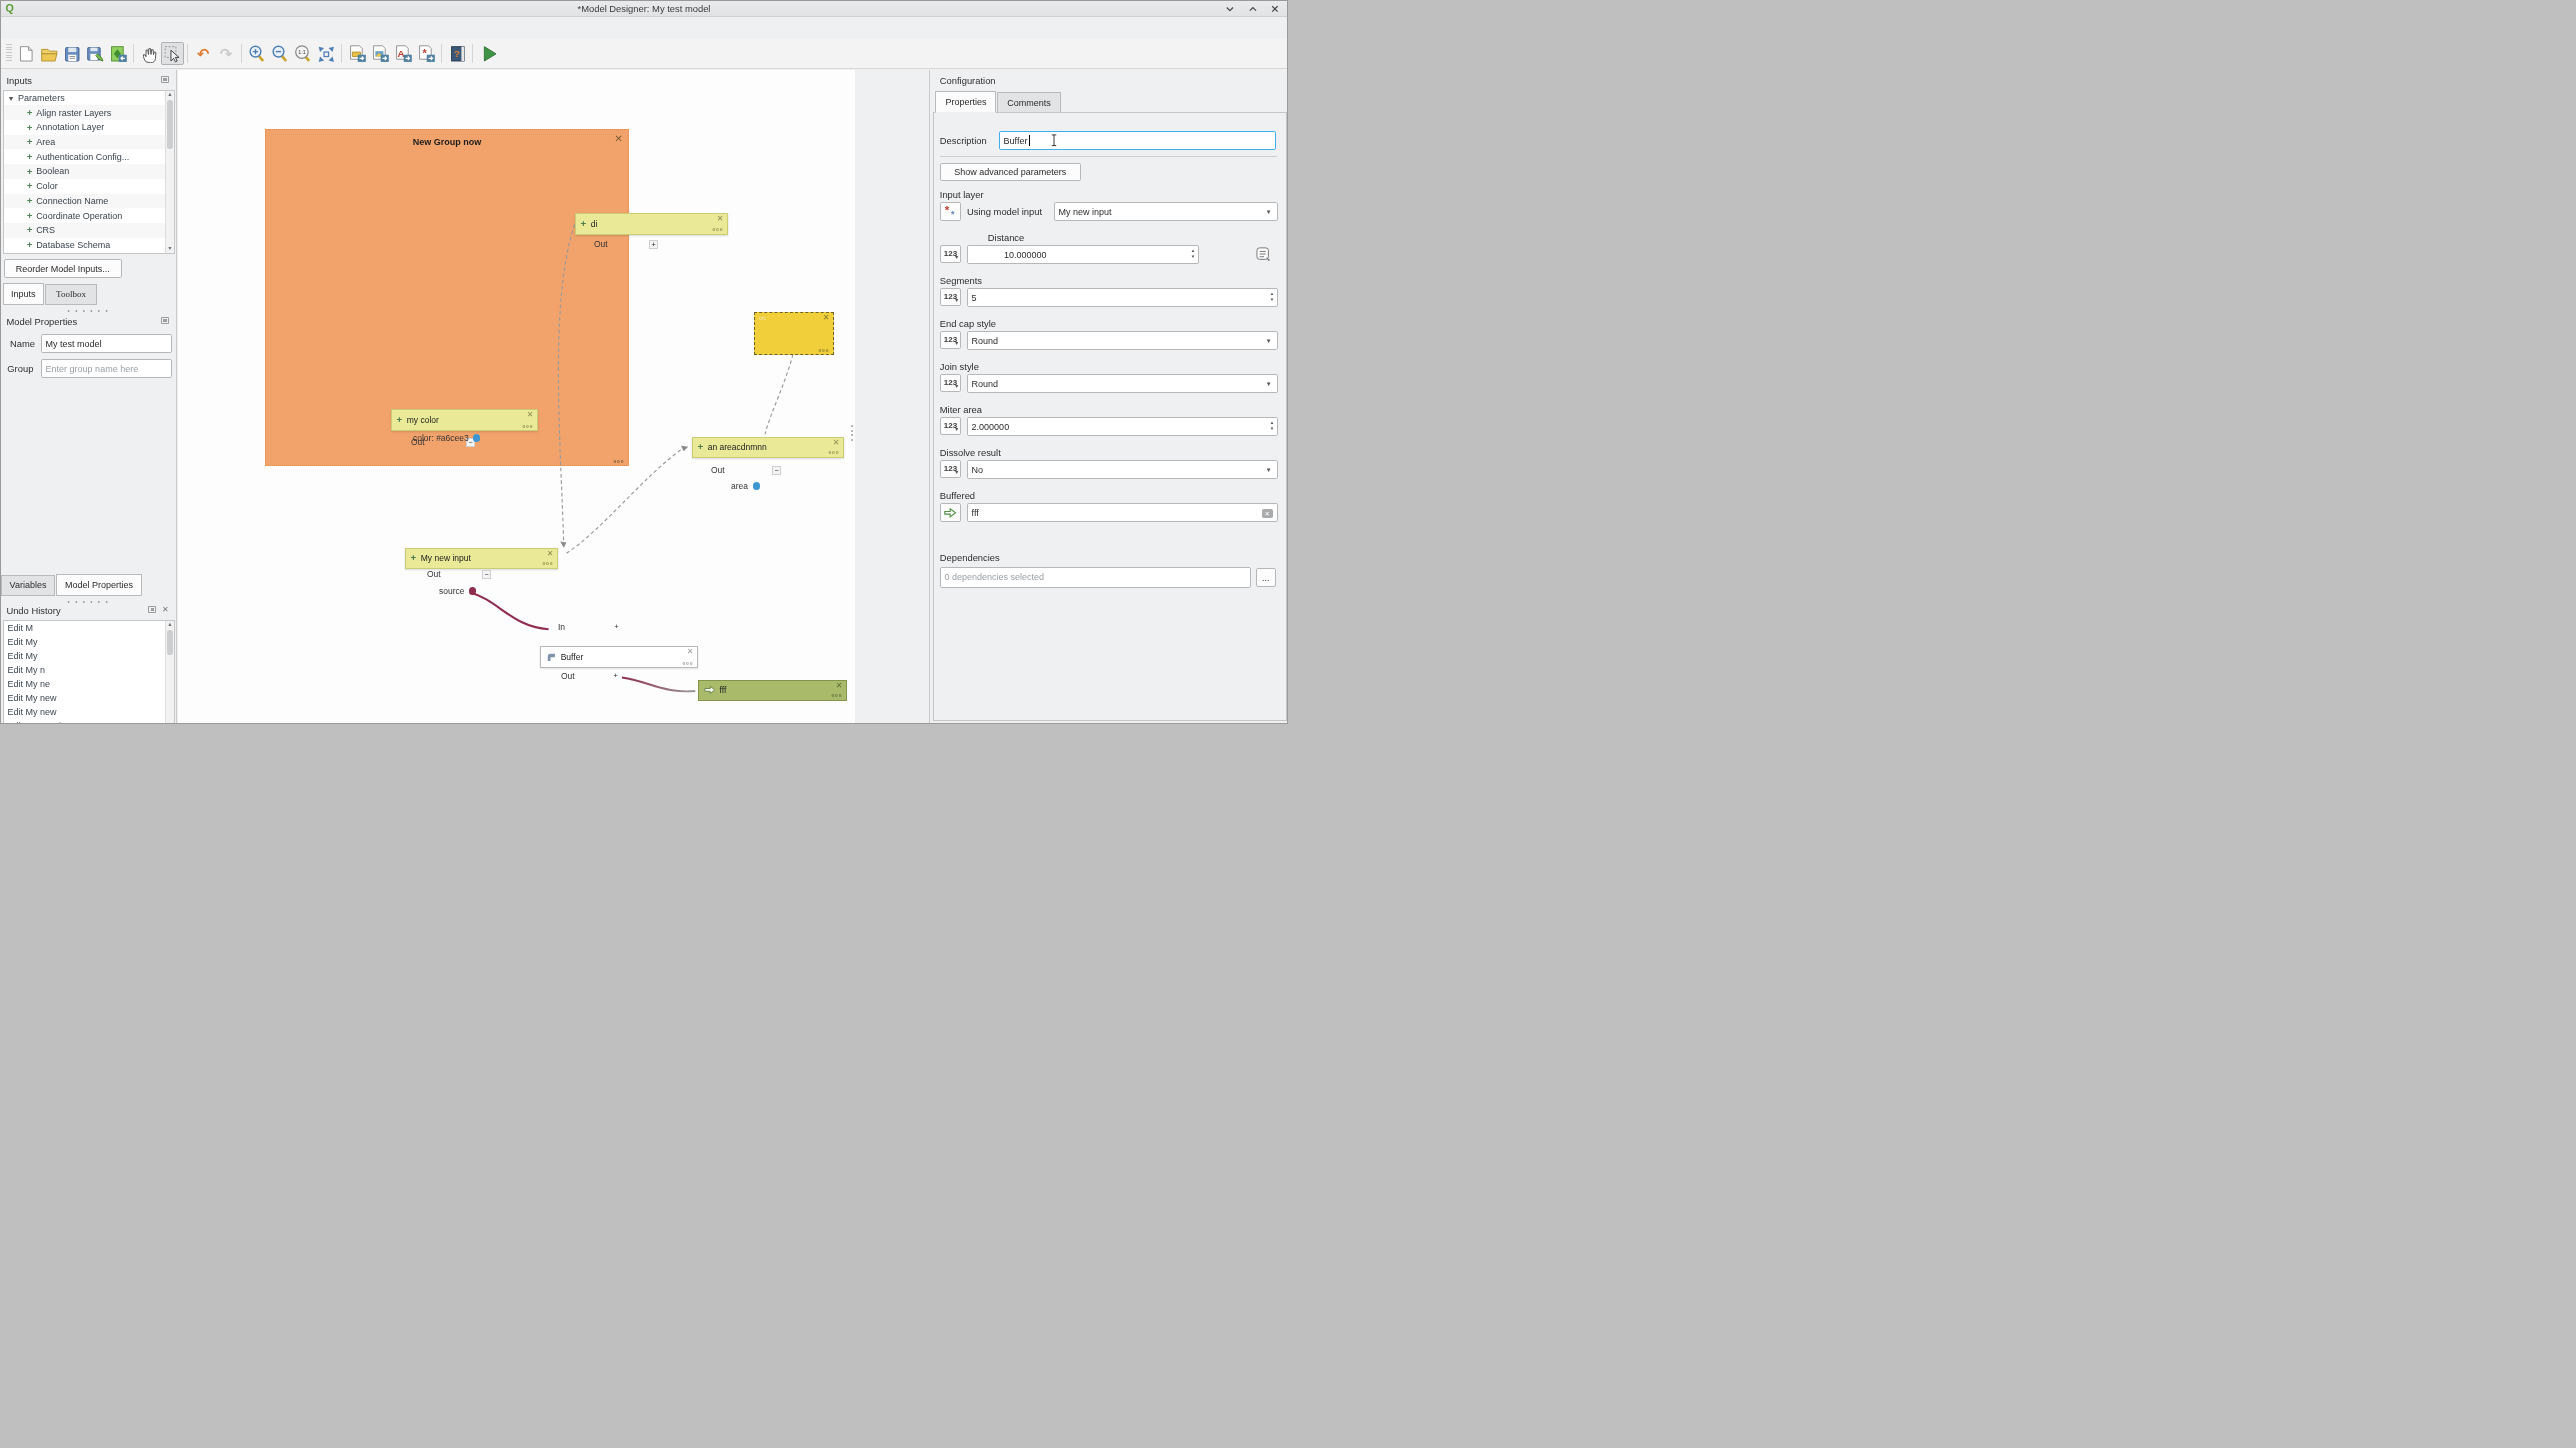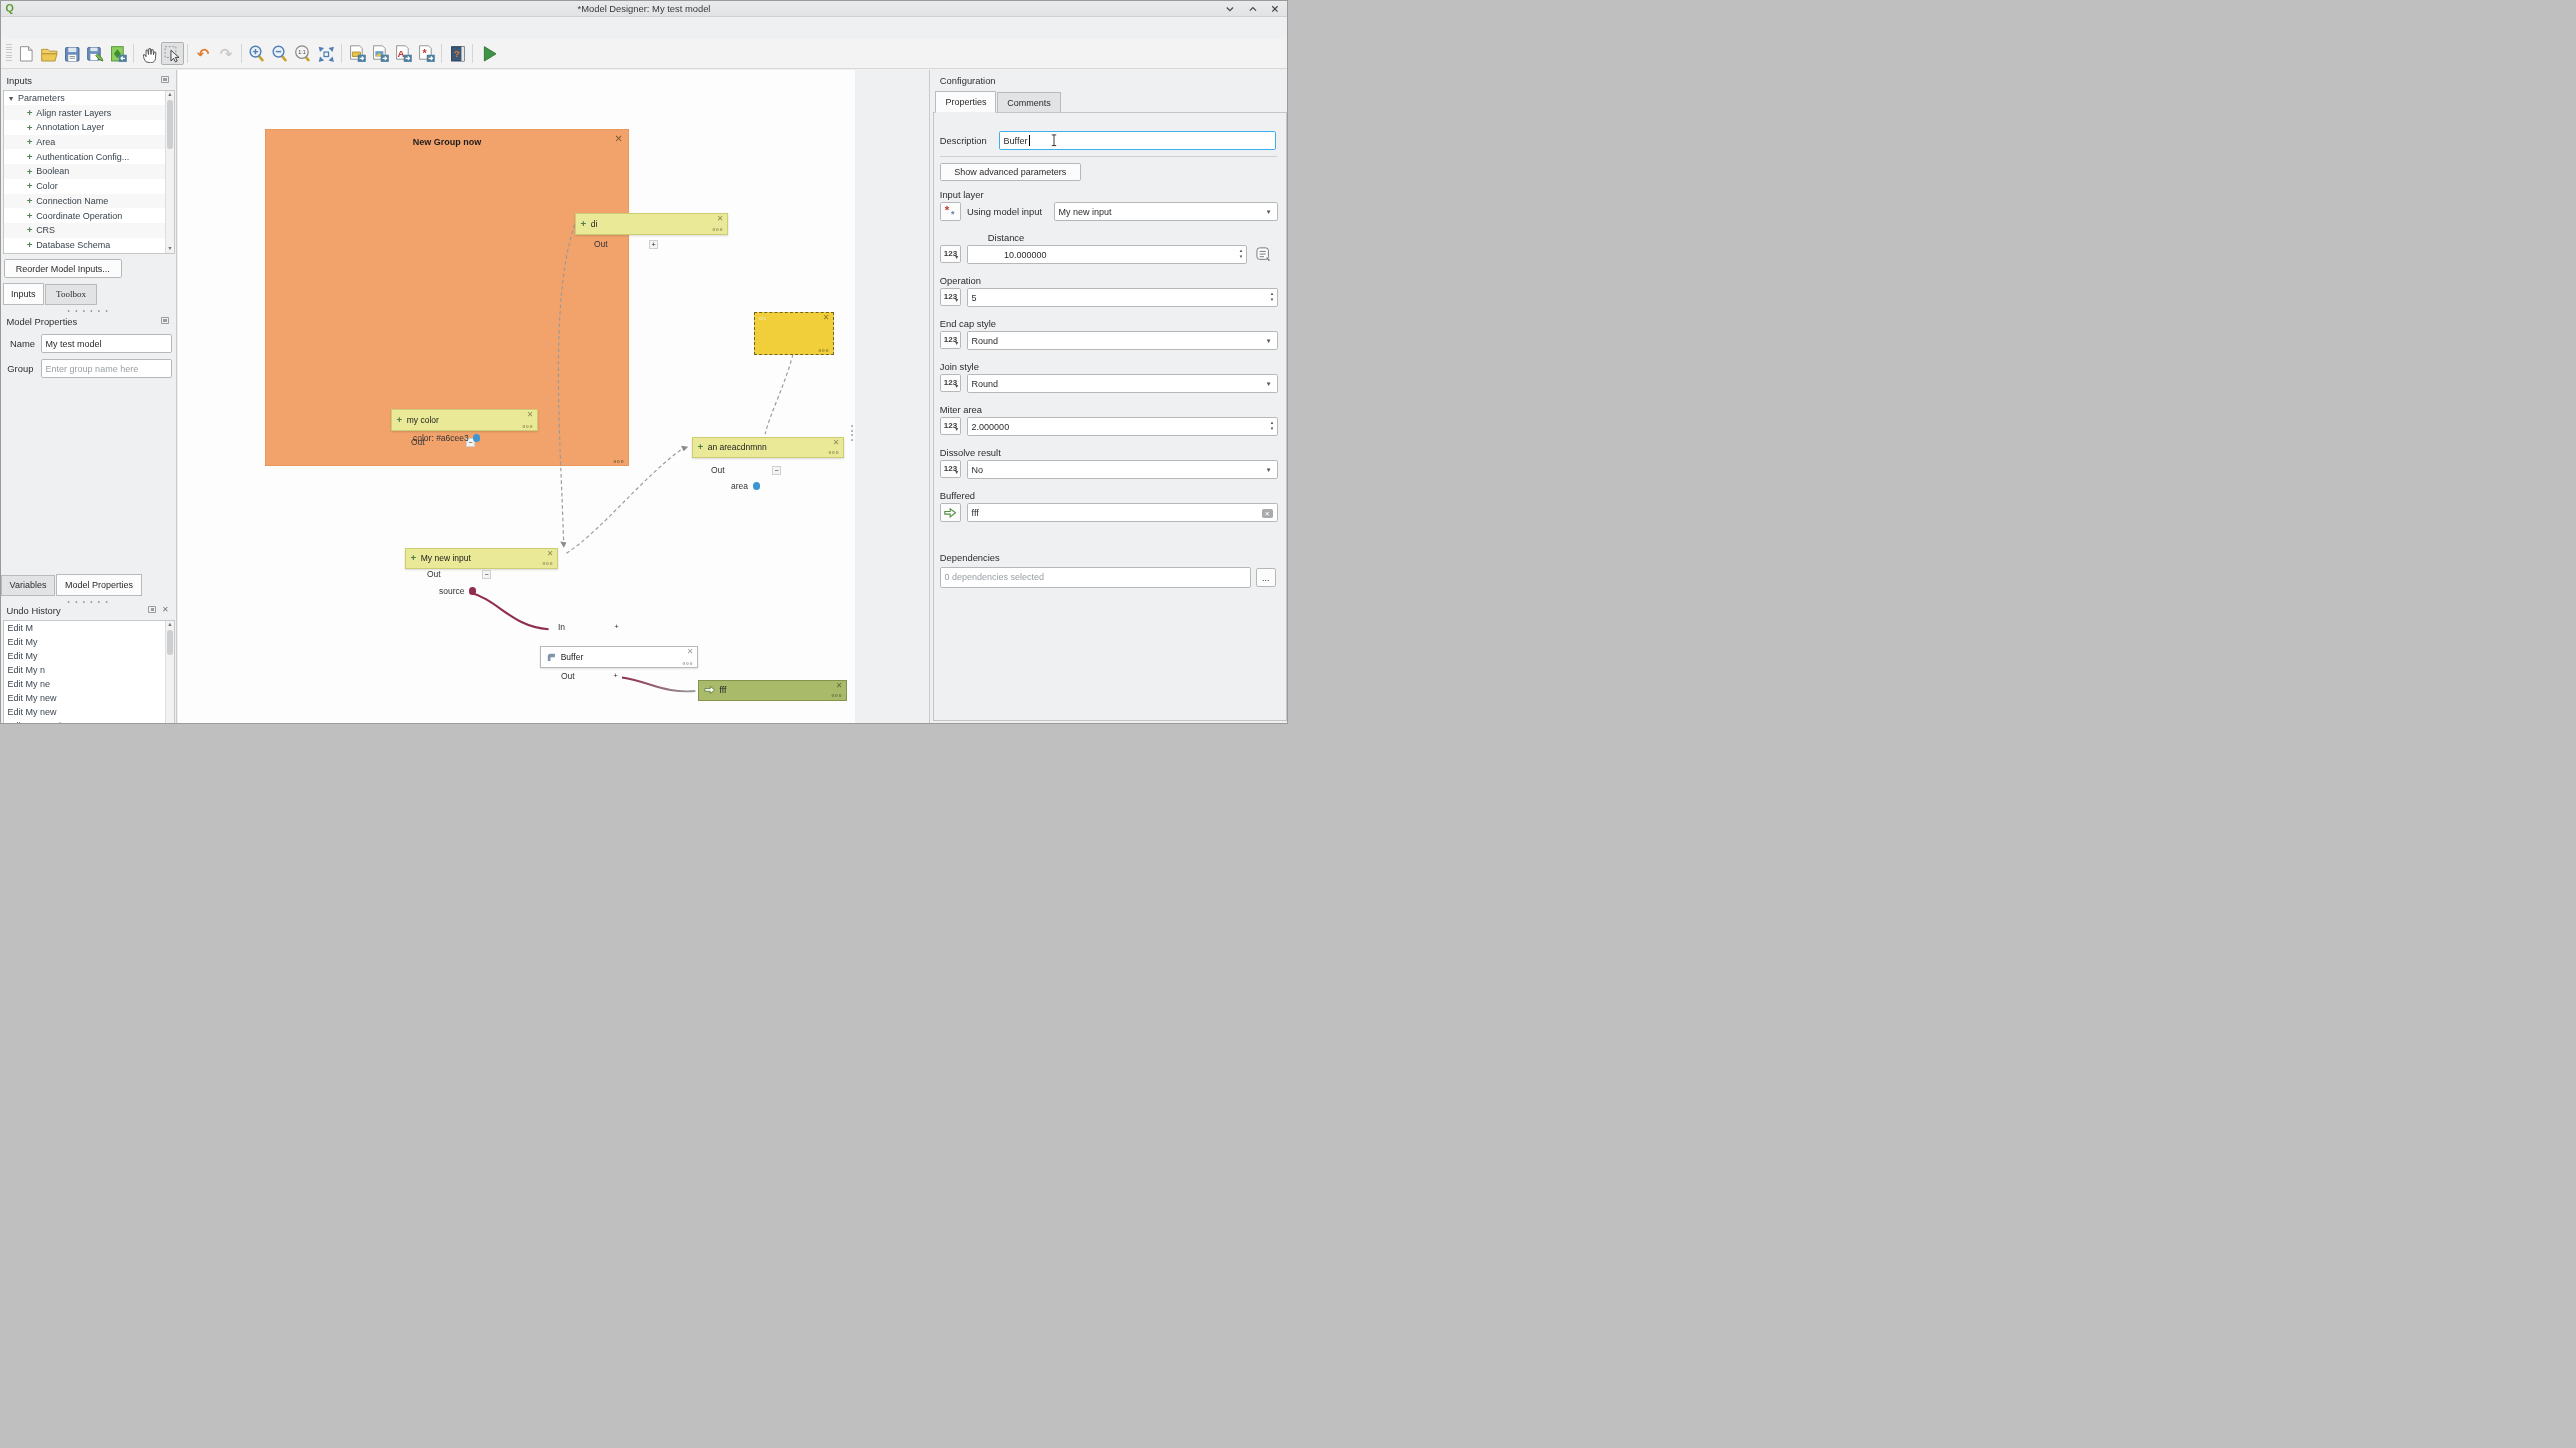--- a/index.html
+++ b/index.html
@@ -481,31 +481,31 @@
         </svg>
     </div>
     <span class="cfg-label" style="left:37px;top:136px;">Using model input</span>
     <div class="field" style="left:124px;top:132px;width:224px;height:19px;">
       <span>My new input</span>
       <span class="cmbarrow">▼</span>
     </div>
 
     <span class="cfg-label" style="left:9.8px;top:162px;padding-left:48px;">Distance</span>
     <div class="btn123" style="left:9.8px;top:175px;"><span>123</span><i>▼</i></div>
-    <div class="field" style="left:37px;top:175px;width:280px;height:19px;padding-left:36px;">
+    <div class="field" style="left:37px;top:175px;width:232px;height:19px;padding-left:36px;">
       <span>10.000000</span>
       <span class="spin">▲<br>▼</span>
     </div>
     <span style="position:absolute;left:326px;top:177px;"><svg width="16" height="15" viewBox="0 0 18 17">
           <rect x="1" y="1" width="13" height="13" rx="3" fill="#fcfcfc" stroke="#6a6a6a"></rect>
           <path d="M4 5 h7 M4 8 h7 M4 11 h5" stroke="#6a6a6a"></path>
           <path d="M11 11 l5 4 -2 .5 z" fill="#6a6a6a"></path>
         </svg></span>
 
-    <span class="cfg-label" style="left:9.8px;top:205px;">Operation</span>
+    <span class="cfg-label" style="left:9.8px;top:205px;">Segments</span>
     <div class="btn123" style="left:9.8px;top:218px;"><span>123</span><i>▼</i></div>
     <div class="field" style="left:37px;top:218px;width:311px;height:19px;">
       <span>5</span>
       <span class="spin">▲<br>▼</span>
     </div>
 
     <span class="cfg-label" style="left:9.8px;top:248px;">End cap style</span>
     <div class="btn123" style="left:9.8px;top:261px;"><span>123</span><i>▼</i></div>
     <div class="field" style="left:37px;top:261px;width:311px;height:19px;">
       <span>Round</span>

